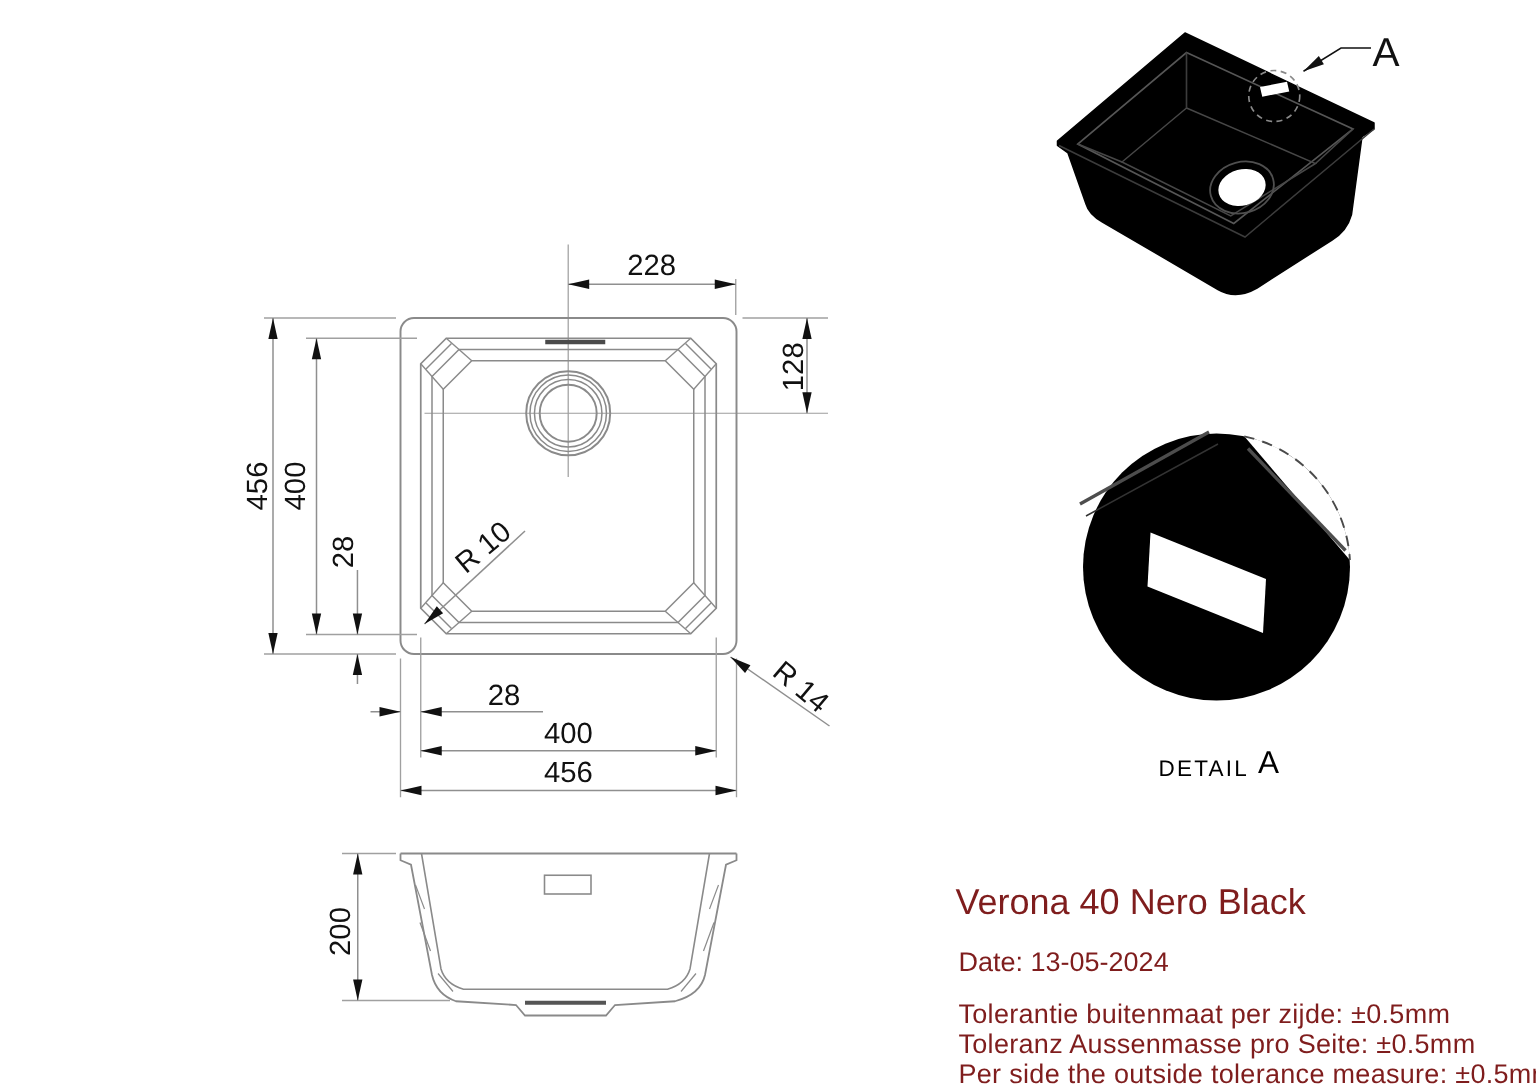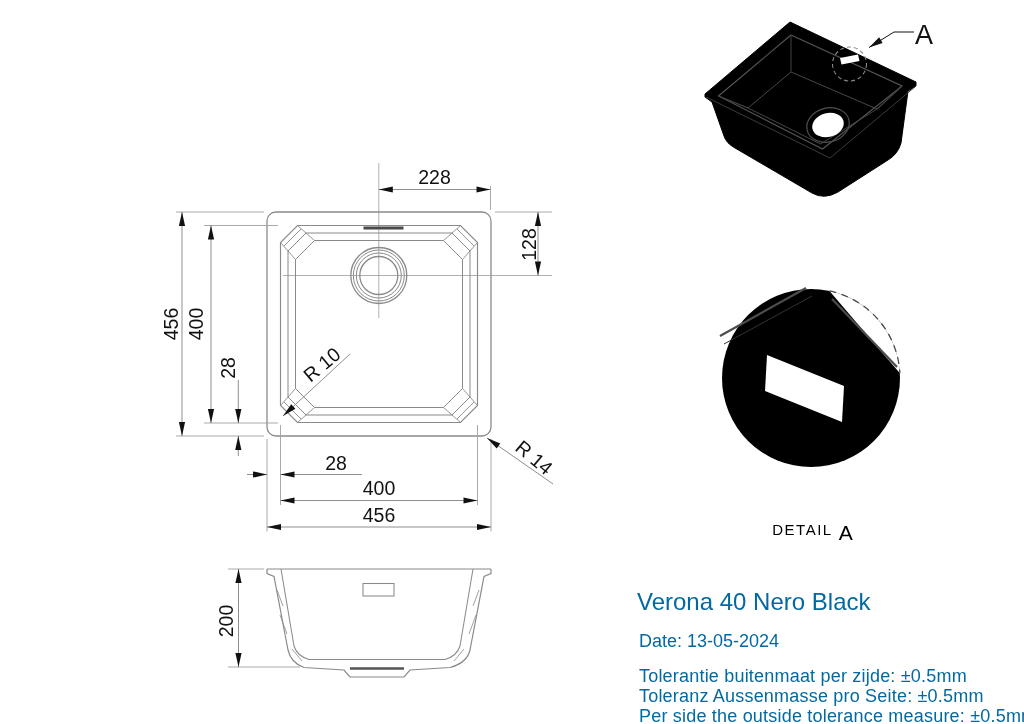--- a/index.html
+++ b/index.html
@@ -6,26 +6,26 @@
   .canvas{position:relative;width:1024px;height:724px;background:#ffffff;overflow:hidden;
           font-family:"Liberation Sans", sans-serif;}
   svg{position:absolute;left:0;top:0;}
   svg text{font-family:"Liberation Sans", sans-serif;fill:#111;}
   .dim-txt{font-size:19.5px;}
   .geo{stroke:#8a8a8a;fill:none;}
   .geo2{stroke:#9c9c9c;fill:none;}
   .dimline{stroke:#8f8f8f;fill:none;stroke-width:1;}
   .ext{stroke:#a0a0a0;fill:none;stroke-width:0.9;}
   .arrow{fill:#111;stroke:none;}
-  .notes{position:absolute;left:637px;top:589px;color:#0369a1;}
+  .notes{position:absolute;left:637px;top:589px;color:#7f1d1d;}
   .product-title{font-size:24px;line-height:26px;white-space:nowrap;}
   .date-line{position:absolute;left:2px;top:42px;font-size:18px;white-space:nowrap;}
   .tol-block{position:absolute;left:2px;top:77px;font-size:18px;line-height:20px;letter-spacing:0.2px;white-space:nowrap;}
   .detail-label{position:absolute;left:740px;top:497px;width:145px;display:flex;justify-content:center;
-                align-items:flex-start;gap:6px;color:#000;margin-top:24px;}
+                align-items:flex-end;gap:6px;color:#000;}
   .detail-word{font-size:15px;letter-spacing:1.5px;}
   .detail-letter{font-size:21px;}
 </style>
 </head>
 <body>
 
 <div class="canvas">
 <svg width="1024" height="724" viewBox="0 0 1024 724">
 
   <g>

